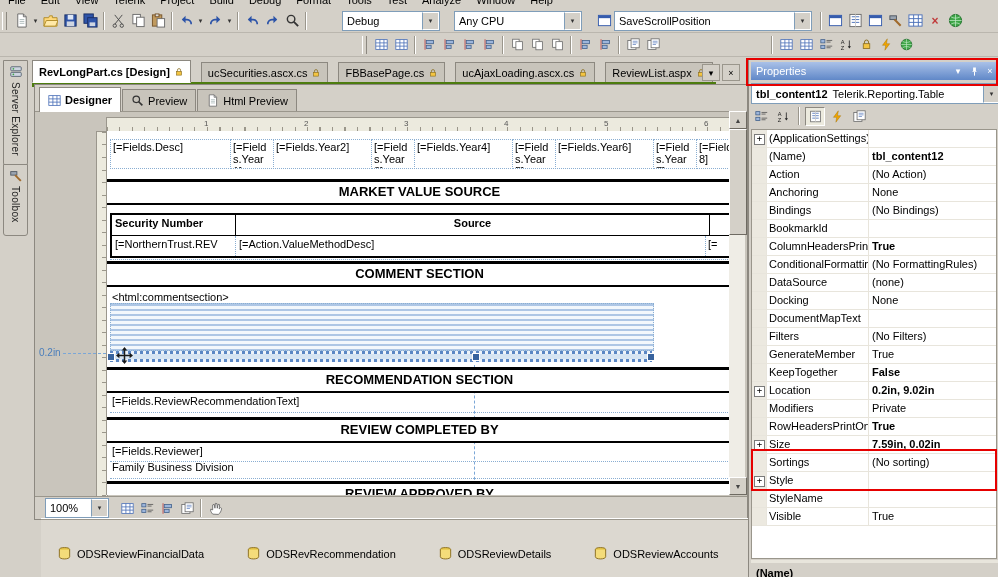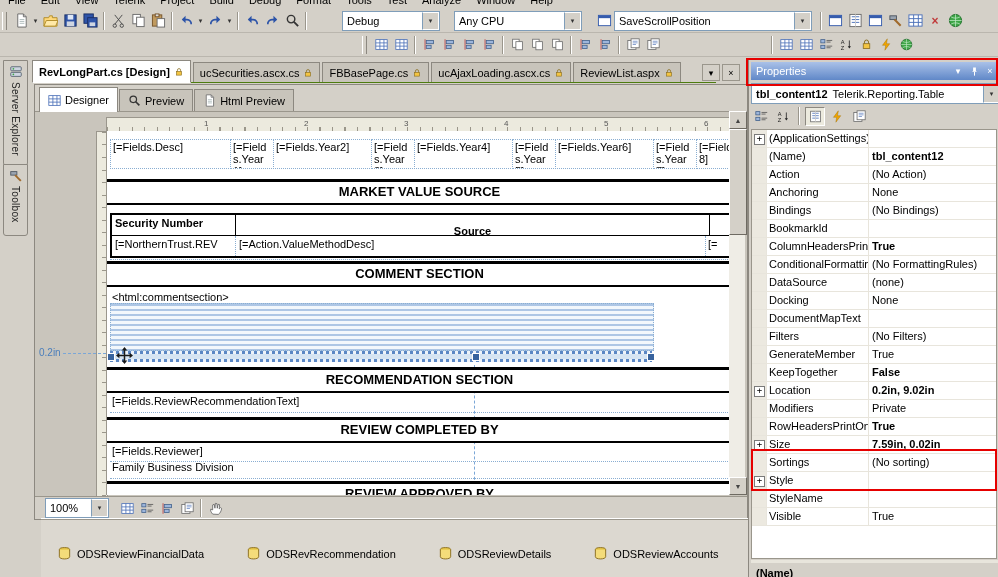--- a/index.html
+++ b/index.html
@@ -15,29 +15,29 @@
   .ico svg{width:15px;height:15px}
   .ico.sm svg{width:13px;height:13px}
   .ico.pressed{border:1px solid;border-color:#8c8880 #fff #fff #8c8880;background:#eceade;width:18px;height:17px}
   .ddarr{font-size:7px;color:#333;width:9px;text-align:center}
   .combo{background:#fff;border:1px solid #7f9db9;height:18px;display:flex;align-items:center;padding-left:4px;white-space:nowrap;overflow:hidden}
   .combo .dd{margin-left:auto;width:15px;height:16px;background:#d4d0c8;border:1px solid #fff;border-left-color:#7f9db9;display:flex;align-items:center;justify-content:center;font-size:7px;color:#333}
   
   .vtab{position:absolute;left:3px;width:23px;background:#d4d0c8;border:1px solid #8c8880;border-radius:0 0 3px 3px;display:flex;flex-direction:column;align-items:center;padding-top:4px;gap:3px}
   .vtab .vtxt{writing-mode:vertical-lr;font-size:10px;color:#222;letter-spacing:.3px}
   
-  .doctabs{position:absolute;left:32px;top:60px;width:684px;height:22px;display:flex;align-items:flex-end;gap:2px;border-bottom:1px solid #4d7c0f}
+  .doctabs{position:absolute;left:32px;top:60px;width:684px;height:22px;display:flex;align-items:flex-end;gap:10px;border-bottom:5px solid #4d7c0f}
   .doctab{height:19px;display:flex;align-items:center;gap:4px;padding:0 6px;border:1px solid #8c8880;border-bottom:none;background:#c8c4bb;font-size:11px;white-space:nowrap}
   .doctab.active{background:#fff;font-weight:bold;height:21px;margin-bottom:-1px;border-bottom:1px solid #fff;z-index:2}
   .tabbtn{width:16px;height:15px;display:flex;align-items:center;justify-content:center;border:1px solid #9a968c;background:#d4d0c8;font-size:9px}
   
   #frame{position:absolute;left:34px;top:84px;width:712px;height:434px;border:1px solid #8c8880;background:#c9c5bc;overflow:hidden}
   .destabs{position:absolute;left:0;top:0;width:100%;height:26px;background:#d4d0c8;border-bottom:1px solid #9a968c;display:flex;align-items:flex-end;padding-left:4px;gap:1px}
   .destab{height:21px;display:flex;align-items:center;gap:4px;padding:0 8px;border:1px solid #8c8880;border-bottom:none;background:#c8c4bb;font-size:11px}
-  .destab.active{background:#fff;font-weight:normal;height:24px;margin-bottom:-1px;z-index:2}
+  .destab.active{background:#fff;font-weight:bold;height:24px;margin-bottom:-1px;z-index:2}
   .destab svg{width:13px;height:13px}
   
   .hruler{position:absolute;left:71px;top:32px;width:625px;height:14px;background:#eceade;border:1px solid #9a968c;overflow:hidden}
   .hruler .ticks{position:absolute;left:0;bottom:1px;width:100%;height:4px;background:repeating-linear-gradient(90deg,#9a968a 0 1px,transparent 1px 12.5px)}
   .hruler .num{position:absolute;top:1px;font-size:8px;color:#555}
   .vruler{position:absolute;left:61px;top:46px;width:10px;height:364px;background:#eceade;border:1px solid #9a968c}
   .vruler .ticks{position:absolute;right:1px;top:0;height:100%;width:4px;background:repeating-linear-gradient(180deg,#9a968a 0 1px,transparent 1px 12.5px)}
   
   #page{position:absolute;left:71px;top:46px;width:625px;height:364px;background:#fff;border-left:1px solid #9a968c;overflow:hidden}
   .fcell{border:1px dotted #8aaed2;margin-right:-1px;height:26px;padding:1px 2px;overflow:hidden;line-height:12px}
@@ -546,21 +546,21 @@
         <div class="fcell" style="width:93px">[=Fields.Year6]</div>
         <div class="fcell nw" style="width:38px">[=Fields.Year7]</div>
         <div class="fcell nw" style="width:70px">[=Fields.Year8]</div>
       </div>
 
       <div class="band" style="top:48px">MARKET VALUE SOURCE</div>
 
       <div class="abs" style="left:3px;top:82px;width:620px;border:2px solid #000">
         <div style="display:flex;height:20px;border-bottom:1px solid #000;font-weight:bold">
           <div style="width:117px;border-right:1px solid #000;padding:2px 3px 0">Security Number</div>
-          <div style="flex:1;text-align:center;padding-top:10px;border-right:1px solid #000">Source</div>
+          <div style="flex:1;text-align:center;padding-top:2px;border-right:1px solid #000">Source</div>
           <div style="width:22px"></div>
         </div>
         <div style="display:flex;height:20px">
           <div style="width:117px;border-right:1px dotted #8aaed2;padding:2px 3px 6px;overflow:hidden;white-space:nowrap">[=NorthernTrust.REV</div>
           <div style="flex:1;padding:2px 3px 0;border-right:1px dotted #8aaed2;overflow:hidden">[=Action.ValueMethodDesc]</div>
           <div style="width:22px;padding:2px 2px 0;overflow:hidden">[=</div>
         </div>
       </div>
       <div class="abs" style="left:3px;top:128px;width:620px;border-top:1px dotted #8aaed2"></div>
 

